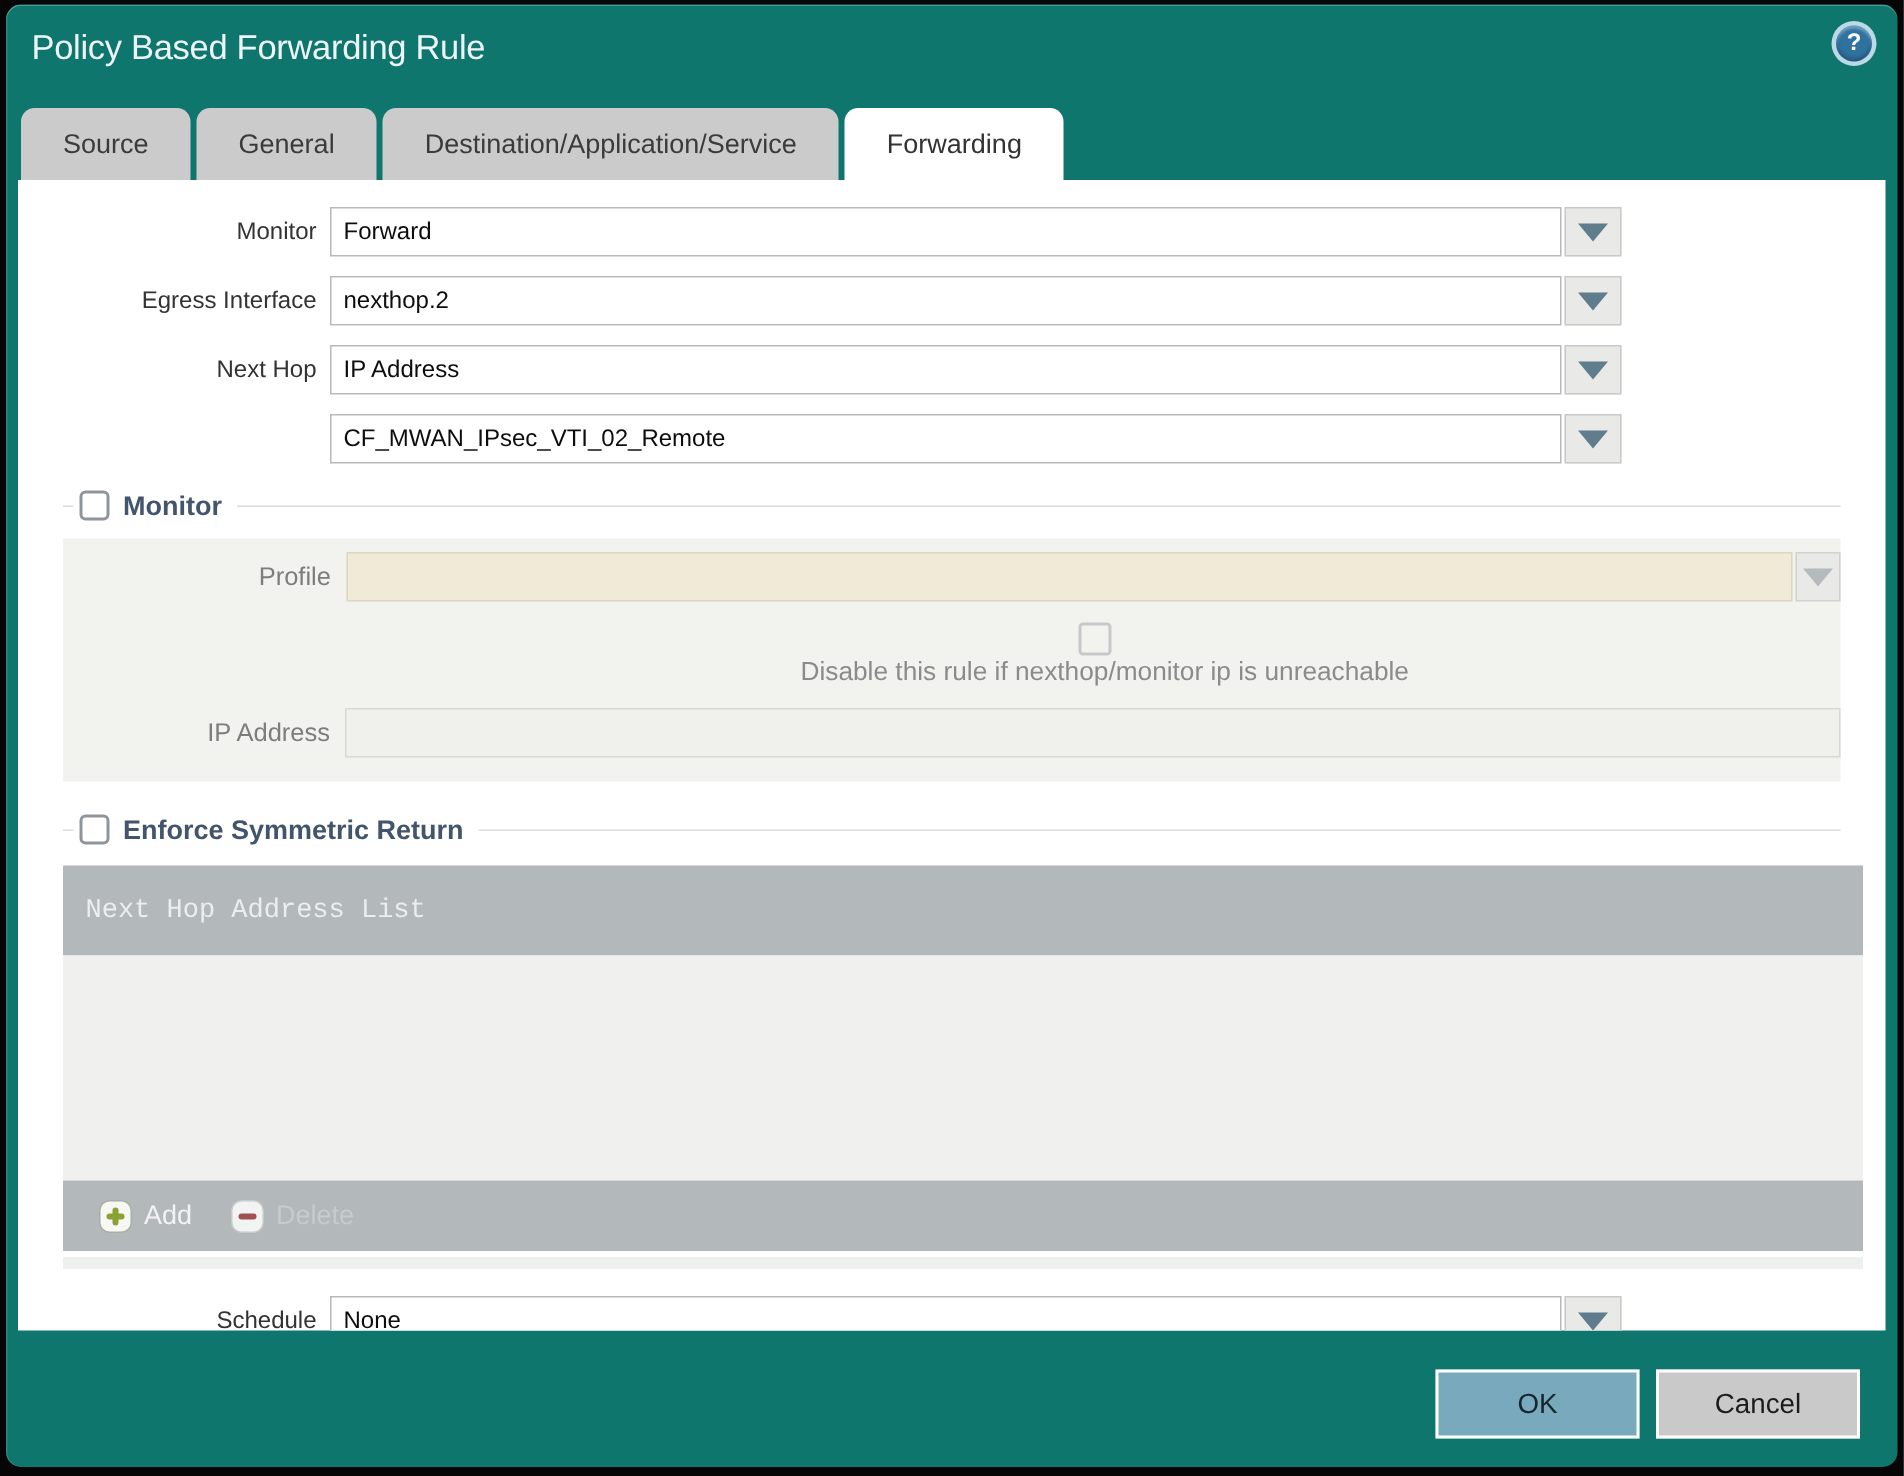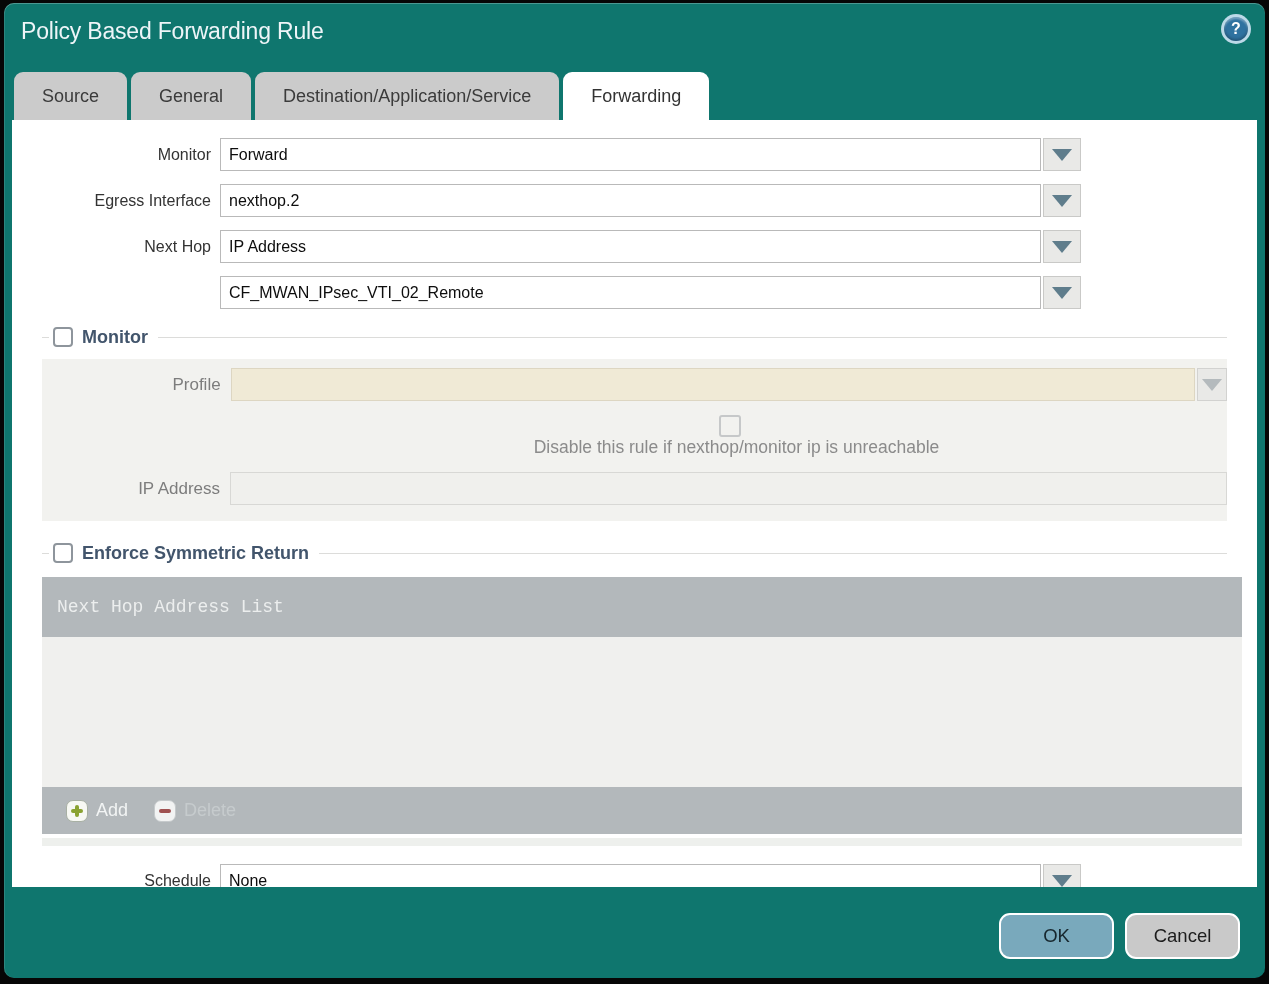--- a/index.html
+++ b/index.html
@@ -80,21 +80,21 @@
   .icon-del::before { content:""; position:absolute; left:4px; top:8px; width:12px; height:4px;
                       background:#a05252; border-radius:2px; }
   .tool-label { font-size:18px; color:#f2f4f4; }
   .tool-label.dim { color:#c6cbcd; }
   .t-strip { width:1200px; height:8px; background:#eef0ed; margin-top:4px; }
 
   .row.schedule { margin-top:18px; }
 
   
   .footer { display:flex; justify-content:flex-end; gap:11px; padding:26px 25px 0 0; }
-  .btn { width:115px; height:46px; border-radius:11px; border:2px solid #fff; font-size:18.5px;
+  .btn { width:136px; height:46px; border-radius:0; border:2px solid #fff; font-size:18.5px;
          display:flex; align-items:center; justify-content:center; cursor:pointer; }
   .btn-ok { background:#79a9bc; color:#16262d; }
   .btn-cancel { background:#c9c9c9; color:#1c1c1c; }
 </style>
 </head>
 <body>
 
 <div class="screen">
   <div class="dialog">
 

